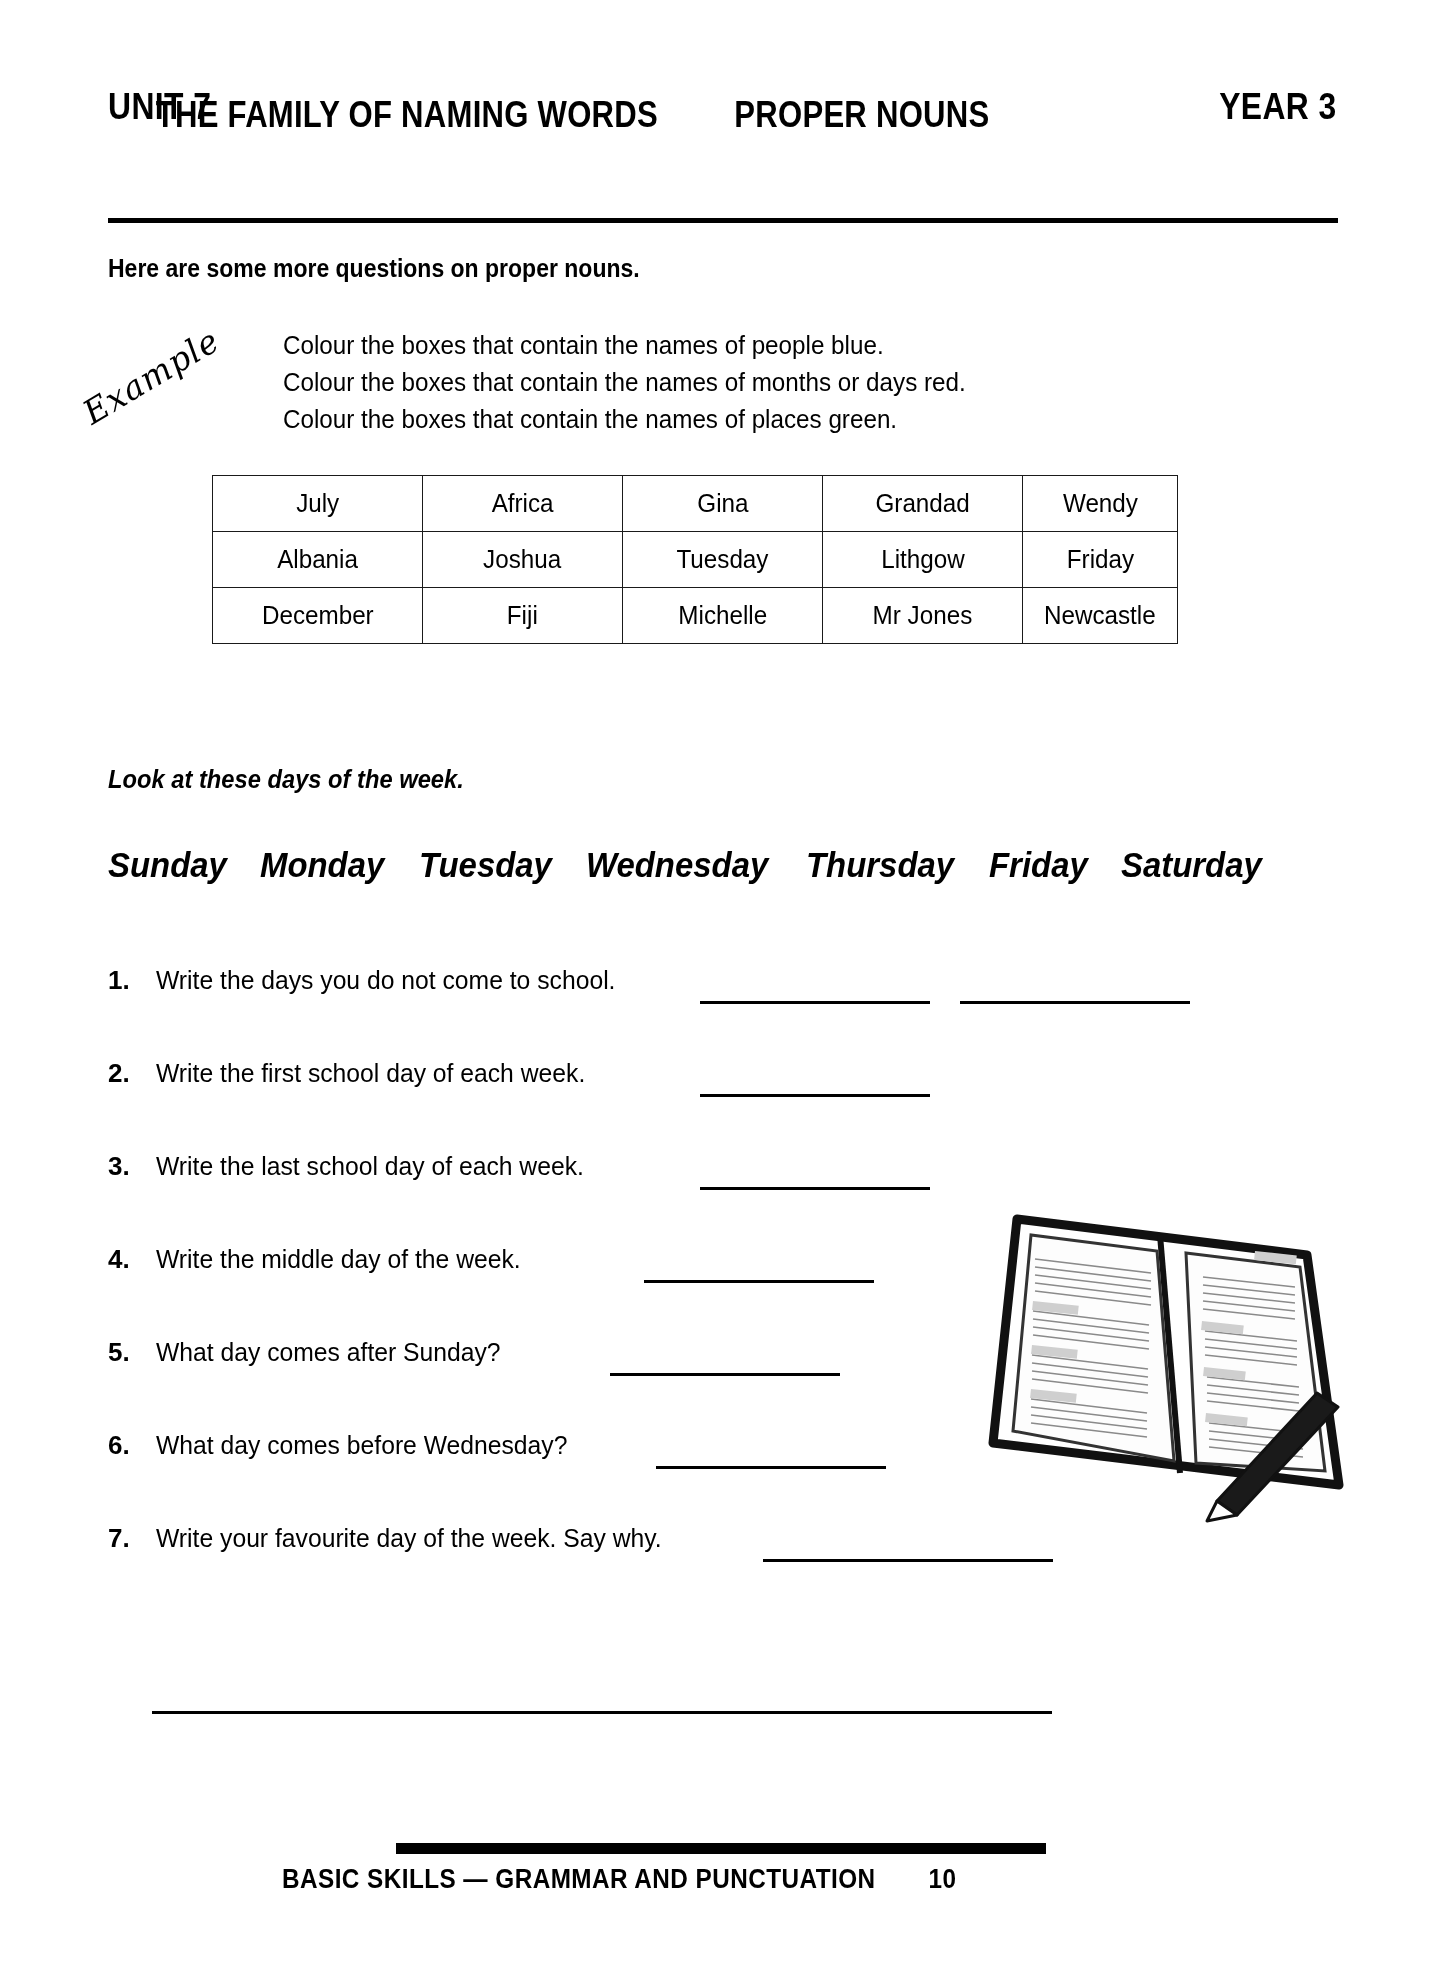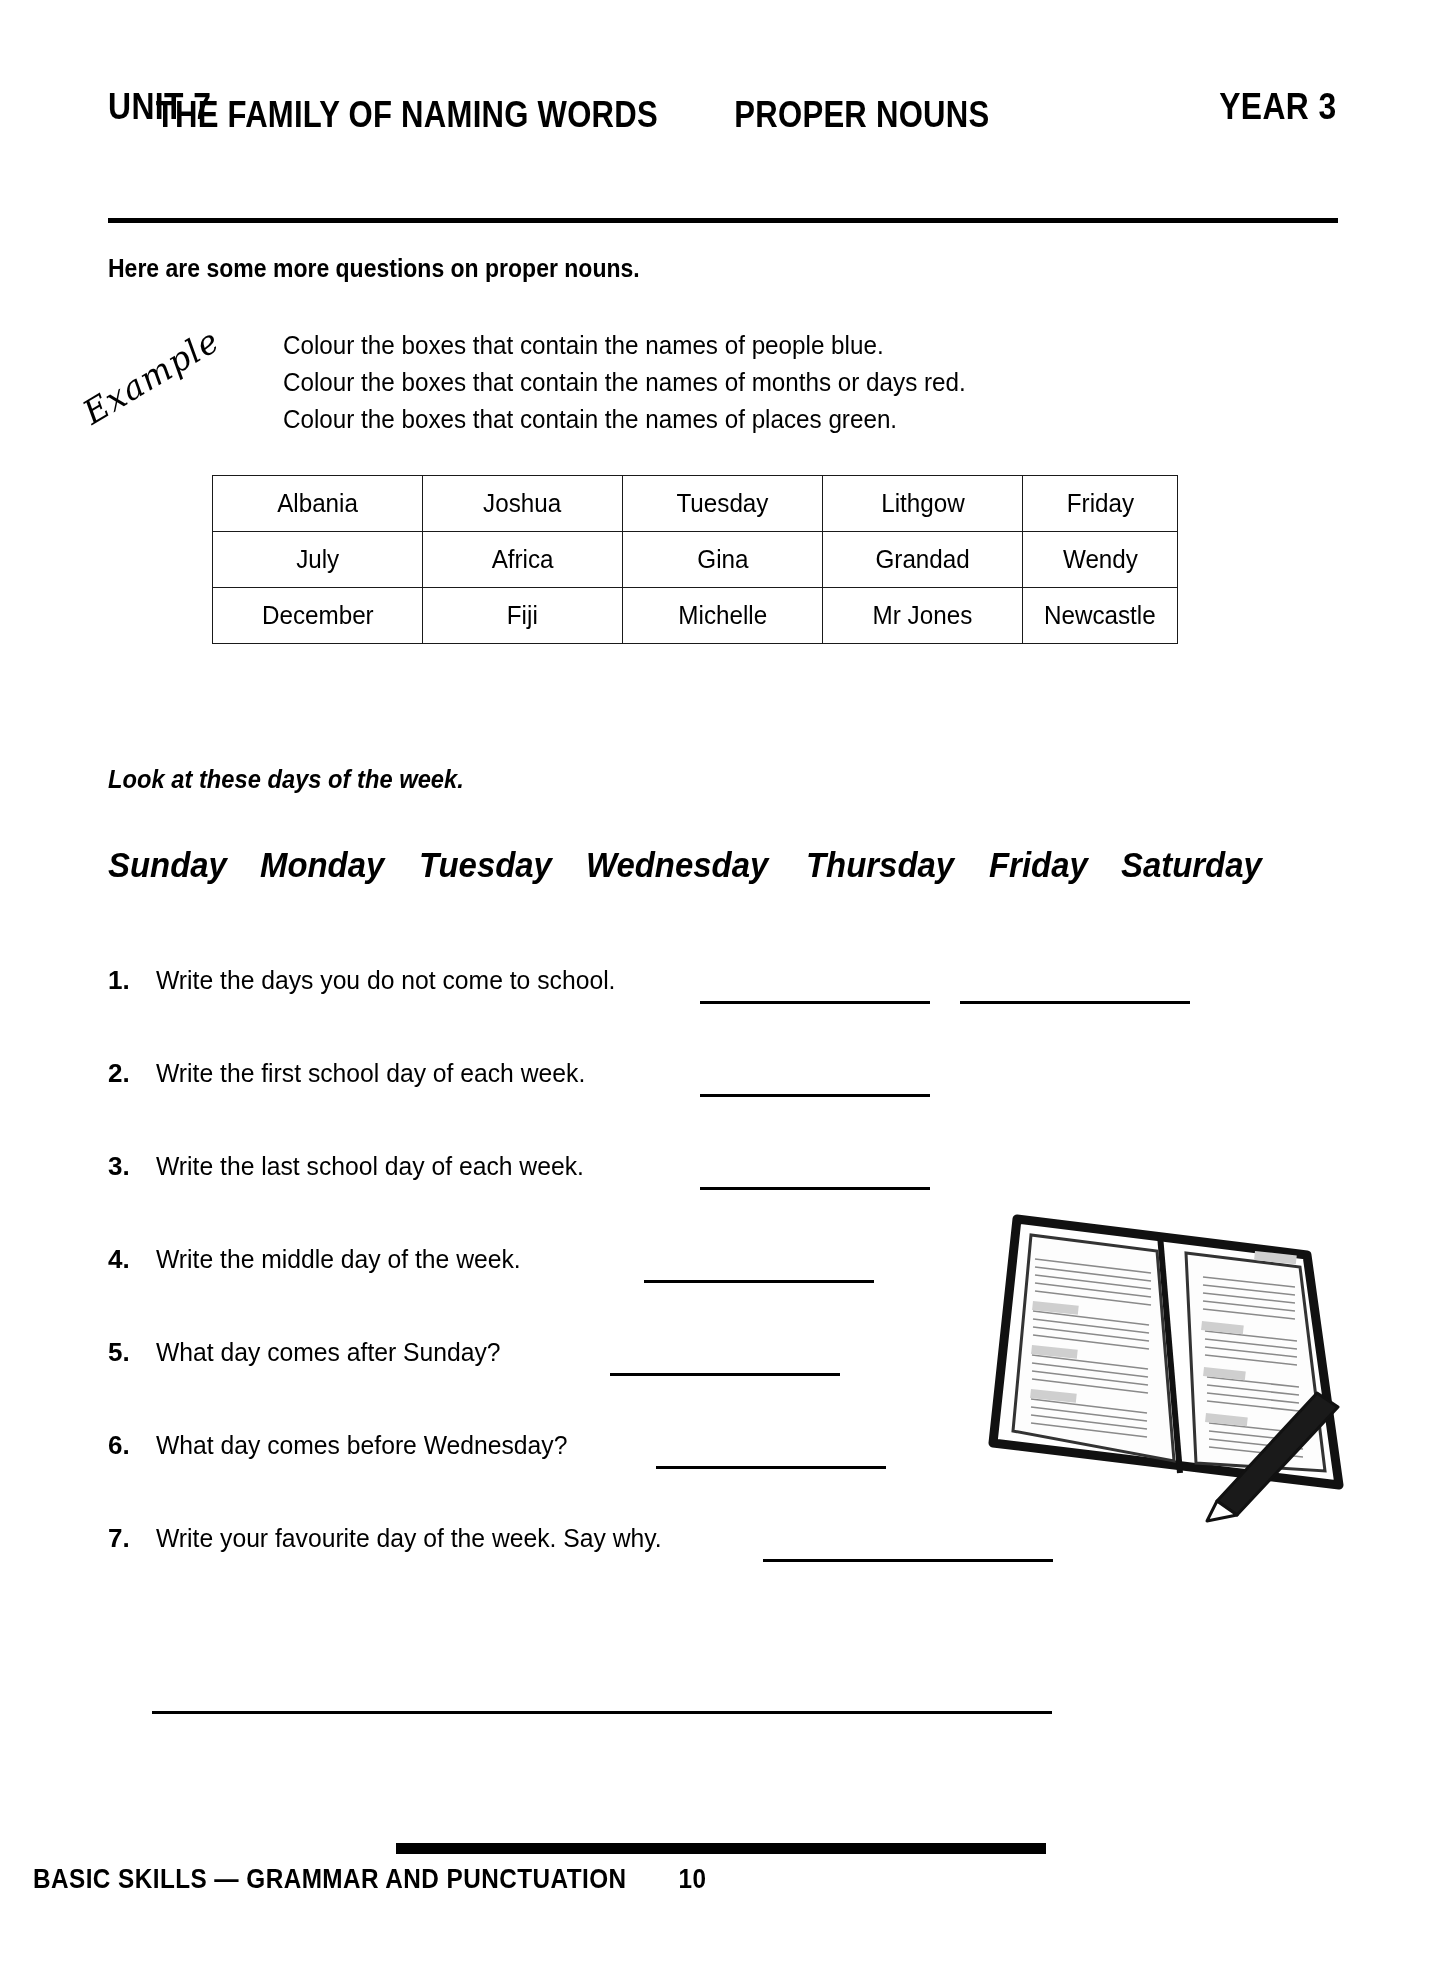--- a/index.html
+++ b/index.html
@@ -254,21 +254,21 @@
     top: 1843px;
     width: 650px;
     height: 11px;
     background: #000;
   }
   .footer-text {
     position: absolute;
     left: 0;
     right: 0;
     top: 1864px;
-    text-align: left;
+    text-align: center;
     font-family: "Liberation Sans Narrow", "Liberation Sans", sans-serif;
     font-weight: bold;
     font-size: 27px;
     letter-spacing: 0.5px;
   }
   .footer-text span {
     display: inline-block;
     transform: scaleX(0.9);
   }
 </style>
@@ -302,32 +302,32 @@
   <table class="word-table">
     <colgroup>
       <col class="c1">
         <col class="c2">
         <col class="c3">
         <col class="c4">
         <col class="c5">
     </colgroup>
     <tbody>
       <tr>
+        <td><span>July</span></td>
+        <td><span>Africa</span></td>
+        <td><span>Gina</span></td>
+        <td><span>Grandad</span></td>
+        <td><span>Wendy</span></td>
+      </tr>
+      <tr>
         <td><span>Albania</span></td>
         <td><span>Joshua</span></td>
         <td><span>Tuesday</span></td>
         <td><span>Lithgow</span></td>
         <td><span>Friday</span></td>
-      </tr>
-      <tr>
-        <td><span>July</span></td>
-        <td><span>Africa</span></td>
-        <td><span>Gina</span></td>
-        <td><span>Grandad</span></td>
-        <td><span>Wendy</span></td>
       </tr>
       <tr>
         <td><span>December</span></td>
         <td><span>Fiji</span></td>
         <td><span>Michelle</span></td>
         <td><span>Mr Jones</span></td>
         <td><span>Newcastle</span></td>
       </tr>
     </tbody>
   </table>

